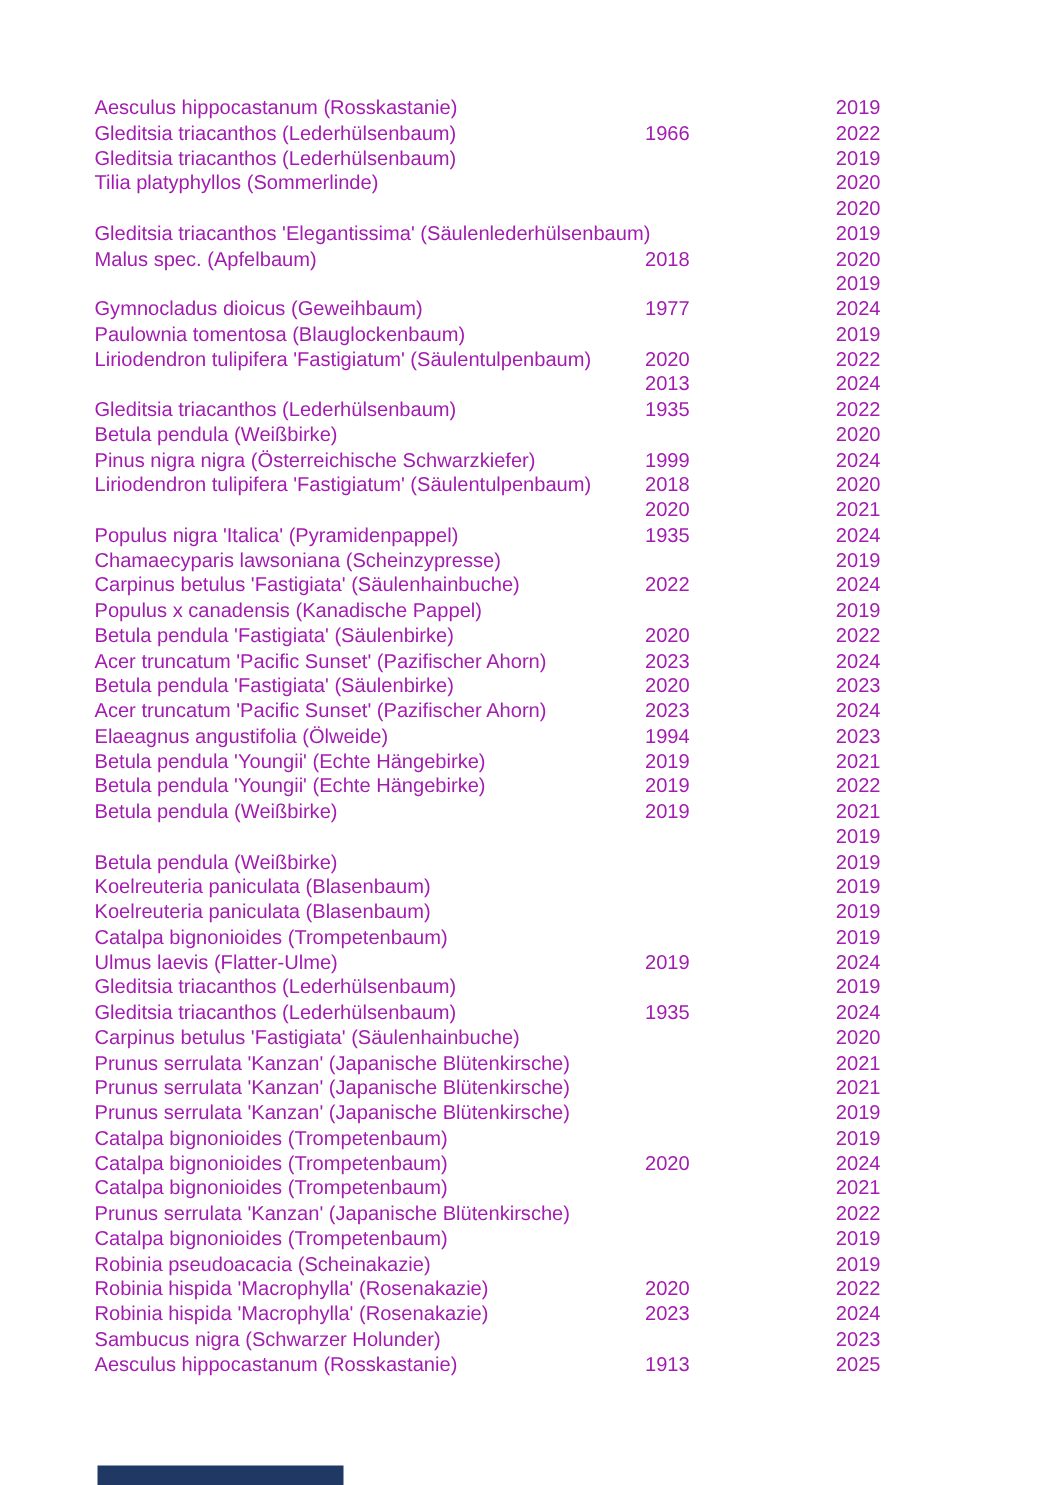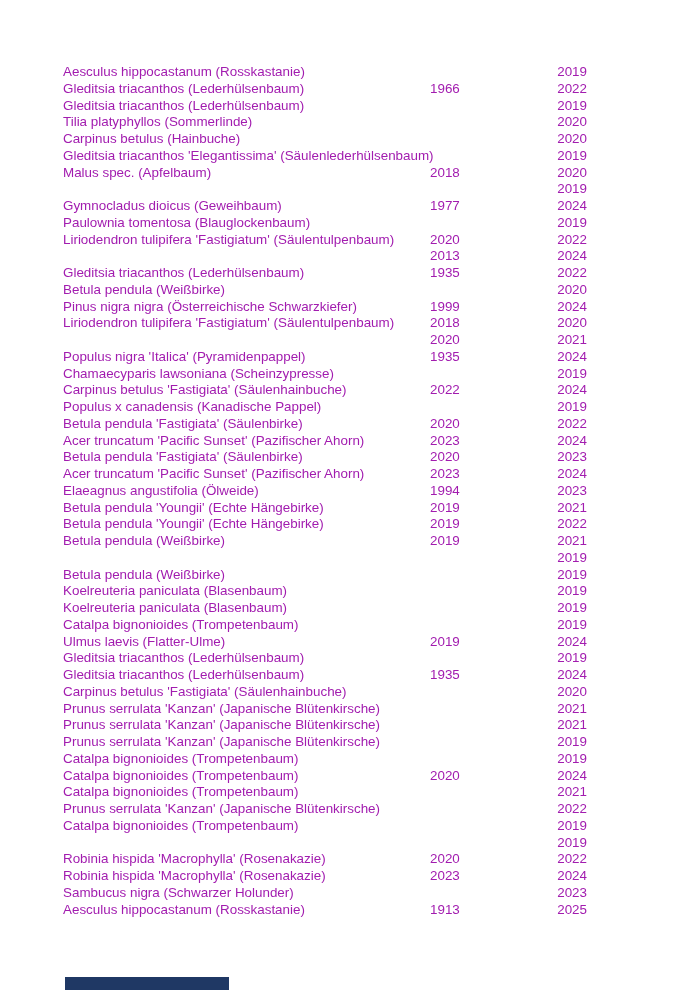--- a/index.html
+++ b/index.html
@@ -75,21 +75,20 @@
     <span class="y2">2019</span>
   </div>
 
   <div class="row">
     <span class="name">Tilia platyphyllos (Sommerlinde)</span>
     <span class="y1"></span>
     <span class="y2">2020</span>
   </div>
 
   <div class="row">
-    <span class="name">Carpinus betulus (Hainbuche)</span>
     <span class="y1"></span>
     <span class="y2">2020</span>
   </div>
 
   <div class="row">
     <span class="name">Gleditsia triacanthos 'Elegantissima' (Säulenlederhülsenbaum)</span>
     <span class="y1"></span>
     <span class="y2">2019</span>
   </div>
 
@@ -323,20 +322,21 @@
     <span class="y2">2022</span>
   </div>
 
   <div class="row">
     <span class="name">Catalpa bignonioides (Trompetenbaum)</span>
     <span class="y1"></span>
     <span class="y2">2019</span>
   </div>
 
   <div class="row">
+    <span class="name">Robinia pseudoacacia (Scheinakazie)</span>
     <span class="y1"></span>
     <span class="y2">2019</span>
   </div>
 
   <div class="row">
     <span class="name">Robinia hispida 'Macrophylla' (Rosenakazie)</span>
     <span class="y1">2020</span>
     <span class="y2">2022</span>
   </div>
 

